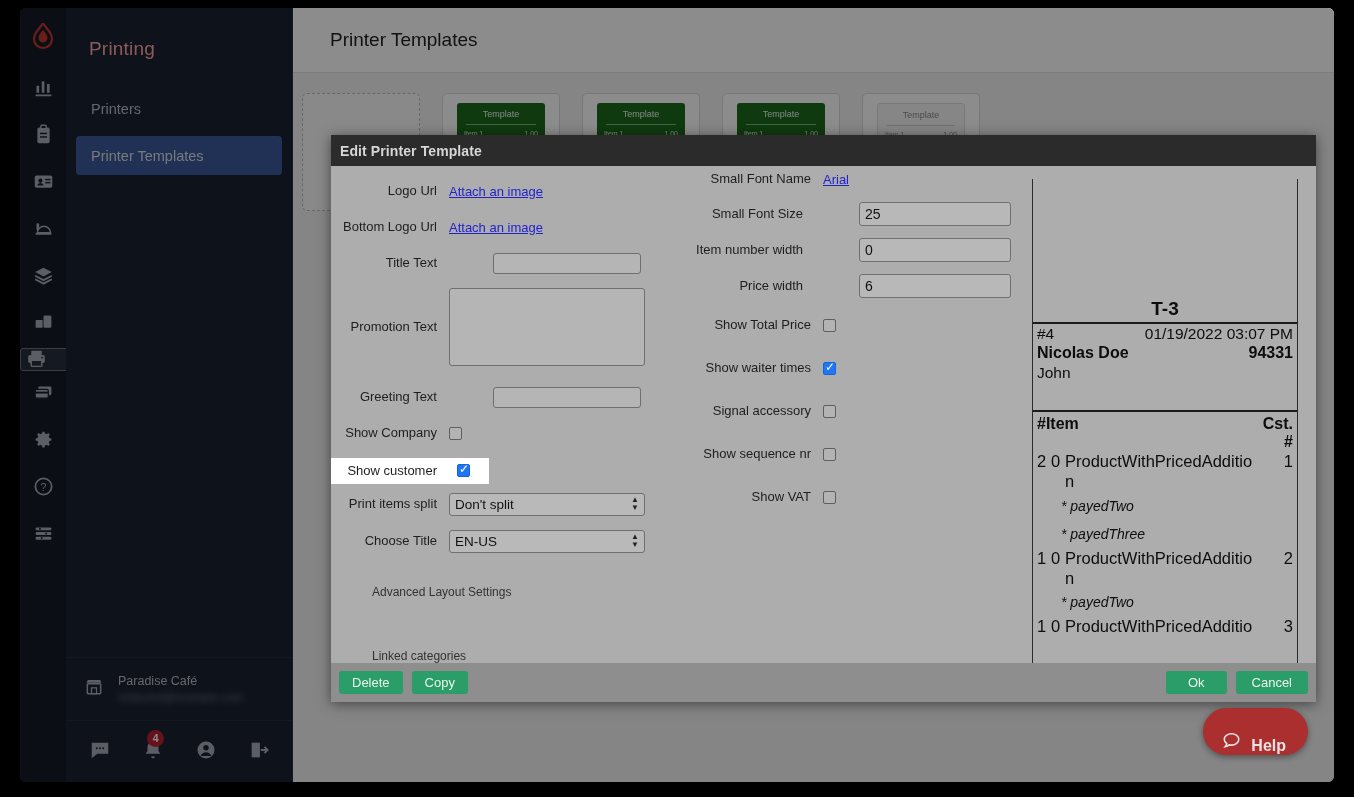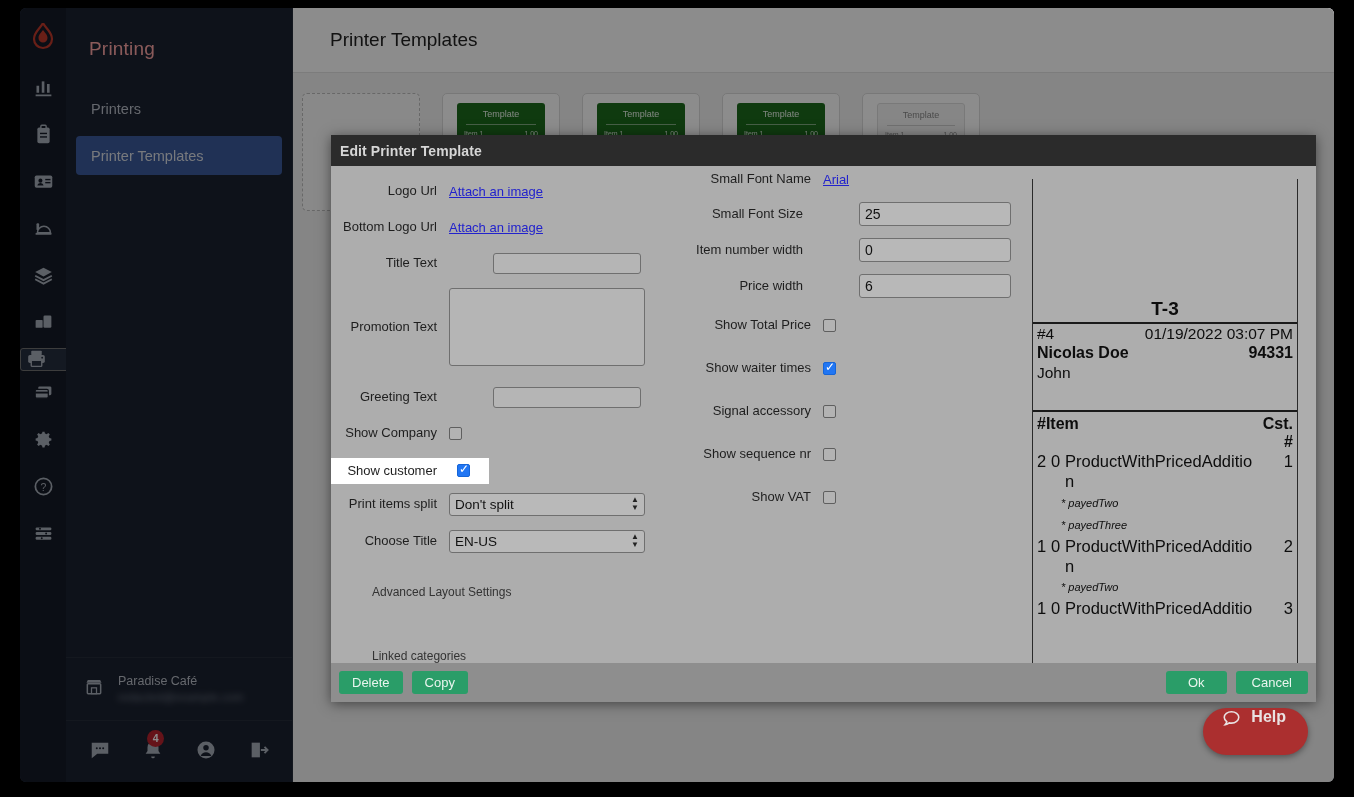--- a/index.html
+++ b/index.html
@@ -168,36 +168,36 @@
   #receipt .metabox { border-bottom:2px solid #1a1a1a; padding:0 4px 28px; }
   #receipt .line { display:flex; justify-content:space-between; font-size:15.5px; line-height:1.24; }
   #receipt .line.b { font-weight:bold; font-size:16px; }
   #receipt .cols { display:flex; justify-content:space-between; font-weight:bold; font-size:16px; padding:3px 4px 0; }
   #receipt .cst2 { text-align:right; font-weight:bold; font-size:16px; padding-right:4px; }
   #receipt .item { display:flex; font-size:16.5px; line-height:1.22; padding:0 4px; }
   #receipt .item .q { width:14px; flex:none; }
   #receipt .item .z { width:14px; flex:none; }
   #receipt .item .nm { flex:1; }
   #receipt .item .n { width:16px; text-align:right; flex:none; }
-  #receipt .sub { font-size:11px; font-style:italic; padding-left:28px; line-height:2.0; }
+  #receipt .sub { font-size:14px; font-style:italic; padding-left:28px; line-height:2.0; }
   
   #modal-foot {
     height:39px; background:#8e8e8e; display:flex; align-items:center;
     padding:0 8px; gap:9px;
   }
   .btn {
     background:#2a9d68; color:#e9f5ee; border:none; border-radius:3px;
     height:23px; padding:0 13px; font-size:13px; cursor:pointer;
     font-family:"Liberation Sans", sans-serif;
   }
   .spacer { flex:1; }
   
   #help {
     position:absolute; right:26px; bottom:27px; height:47px; padding:0 22px 0 18px;
-    background:#ab2f2f; border-radius:24px; display:flex; align-items:flex-start; gap:9px;
+    background:#ab2f2f; border-radius:24px; display:flex; align-items:flex-end; gap:9px;
     color:#e9e2e2; font-size:16px; font-weight:bold;
     box-shadow:0 2px 6px rgba(0,0,0,.4);
   }
   #help svg { width:21px; height:21px; fill:none; stroke:#e9e2e2; stroke-width:1.8; }
 </style>
 </head>
 <body>
 
 <div id="app">
 

